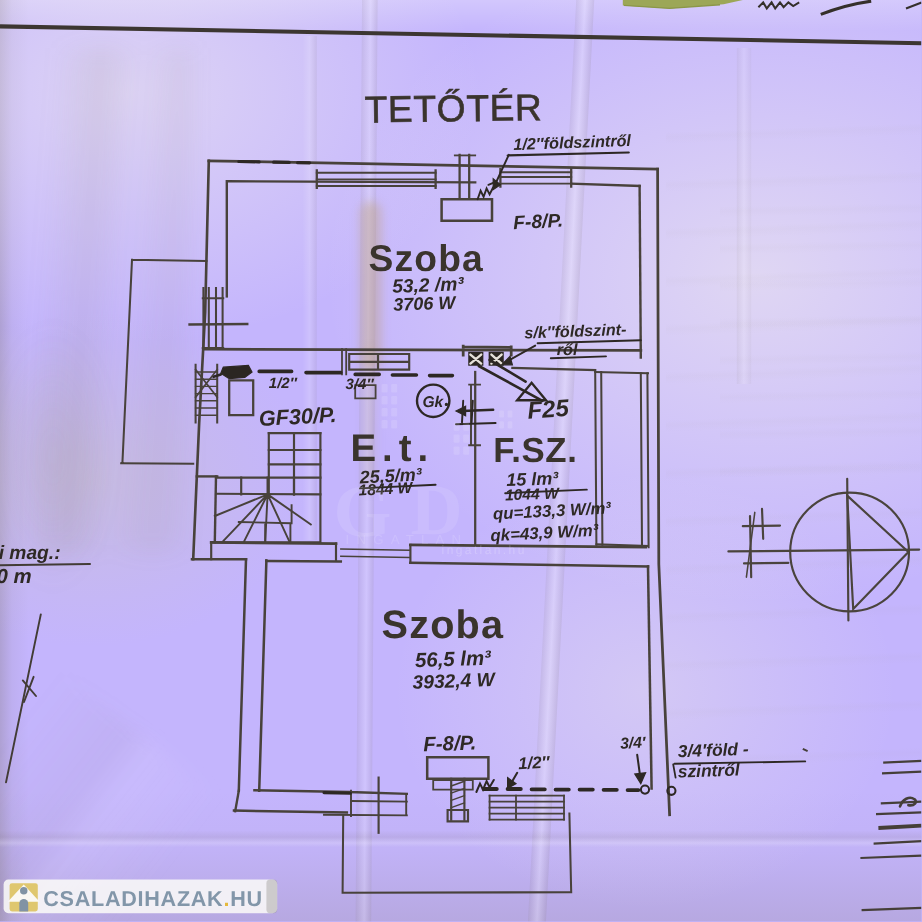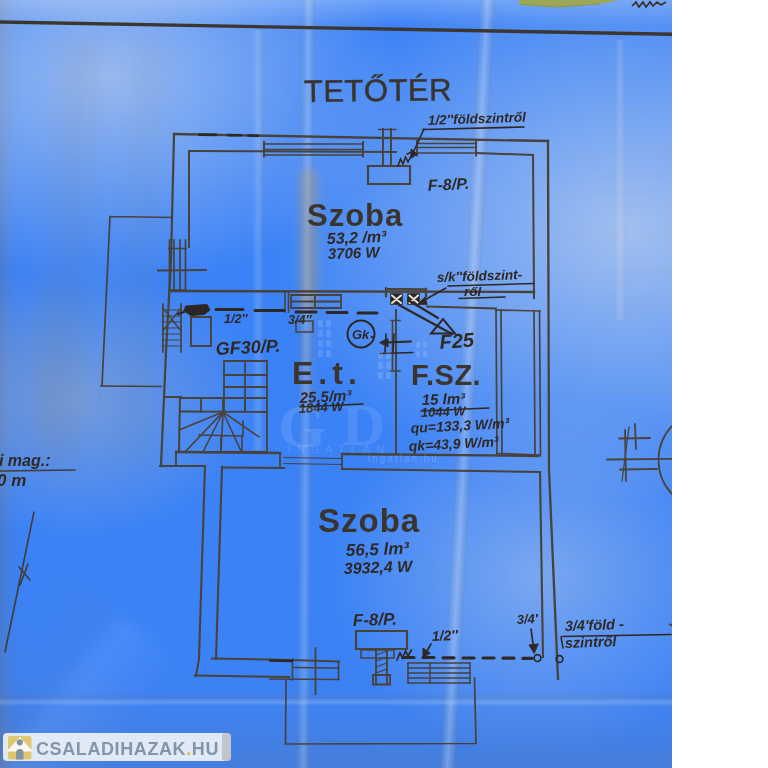--- a/index.html
+++ b/index.html
@@ -1,17 +1,17 @@
 <!DOCTYPE html>
 <html><head>
 <meta charset="utf-8">
 <style>
   html,body{margin:0;padding:0;}
-  #page{position:relative;width:672px;height:768px;overflow:hidden;transform:translateZ(0);backface-visibility:hidden;
-    background:#3b82f6;font-family:"Liberation Sans",sans-serif;}
+  #page{position:relative;width:768px;height:768px;overflow:hidden;transform:translateZ(0);backface-visibility:hidden;
+    background:#c4b5fd;font-family:"Liberation Sans",sans-serif;}
   .abs{position:absolute;}
   svg{position:absolute;left:0;top:0;opacity:0.999;}
 </style>
 </head>
 <body>
 <div id="page">
 
   <div class="abs" style="left:0;top:0;width:768px;height:768px;
     background:
       radial-gradient(ellipse 420px 300px at 14% 10%, rgba(246,242,236,0.5), rgba(246,242,236,0) 70%),

